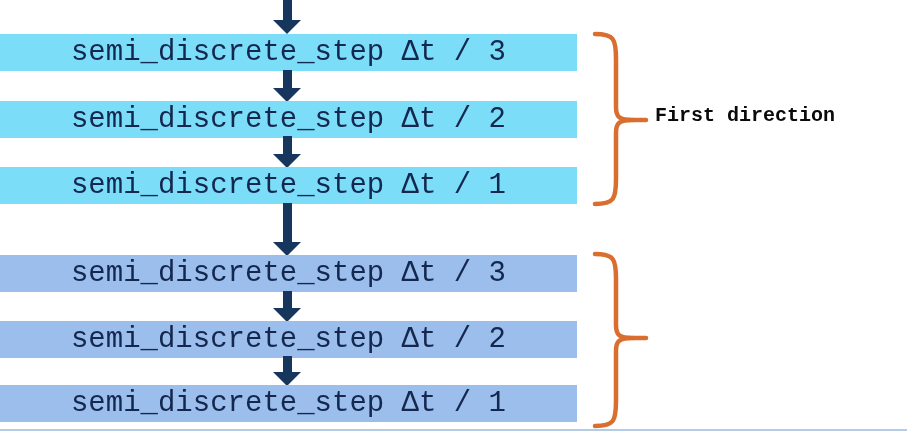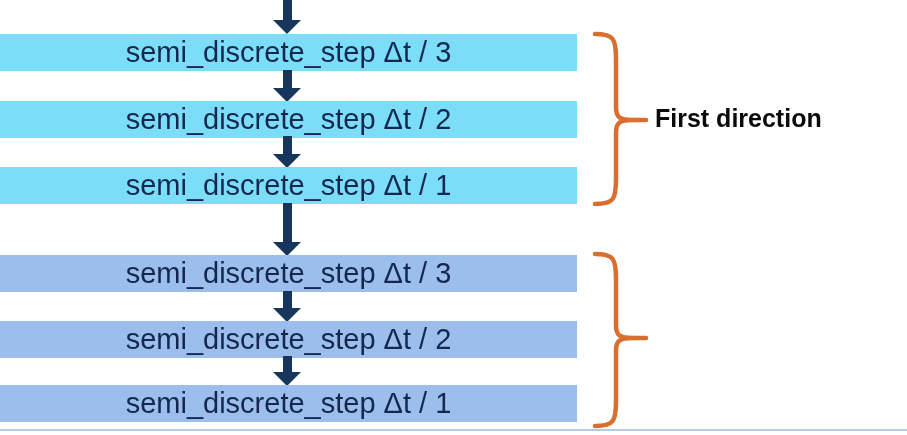--- a/index.html
+++ b/index.html
@@ -10,21 +10,21 @@
     --brace:#D96E2F;
     --label-text:#0A0A0A;
     --baseline:#B6CBE4;
   }
   html,body{margin:0;padding:0;background:#fff;}
   .canvas{
     position:relative;
     width:907px;height:435px;
     background:#ffffff;
     overflow:hidden;
-    font-family:Liberation Sans, sans-serif;
+    font-family:Liberation Mono, monospace;
   }
   .box{
     position:absolute;left:0;width:577px;height:37px;
     display:flex;align-items:center;justify-content:center;
     font-size:29px;line-height:37px;
     color:var(--box-text);
     letter-spacing:0px;
     white-space:nowrap;
   }
   .box.g1{background:var(--group1-box);}
@@ -37,21 +37,21 @@
   .arrow .head{
     width:0;height:0;flex:0 0 auto;
     border-left:14px solid transparent;
     border-right:14px solid transparent;
     border-top:14px solid var(--arrow);
   }
   .brace{position:absolute;left:590px;width:60px;}
   .brace path{fill:none;stroke:var(--brace);stroke-width:4.5;stroke-linecap:round;stroke-linejoin:round;}
   .grp-label{
     position:absolute;
-    font-size:25px;font-weight:bold;
+    font-size:20px;font-weight:bold;
     color:var(--label-text);
     white-space:nowrap;
   }
   .baseline{
     position:absolute;left:0;top:429px;width:907px;height:2px;
     background:var(--baseline);
   }
 </style>
 </head>
 <body>

